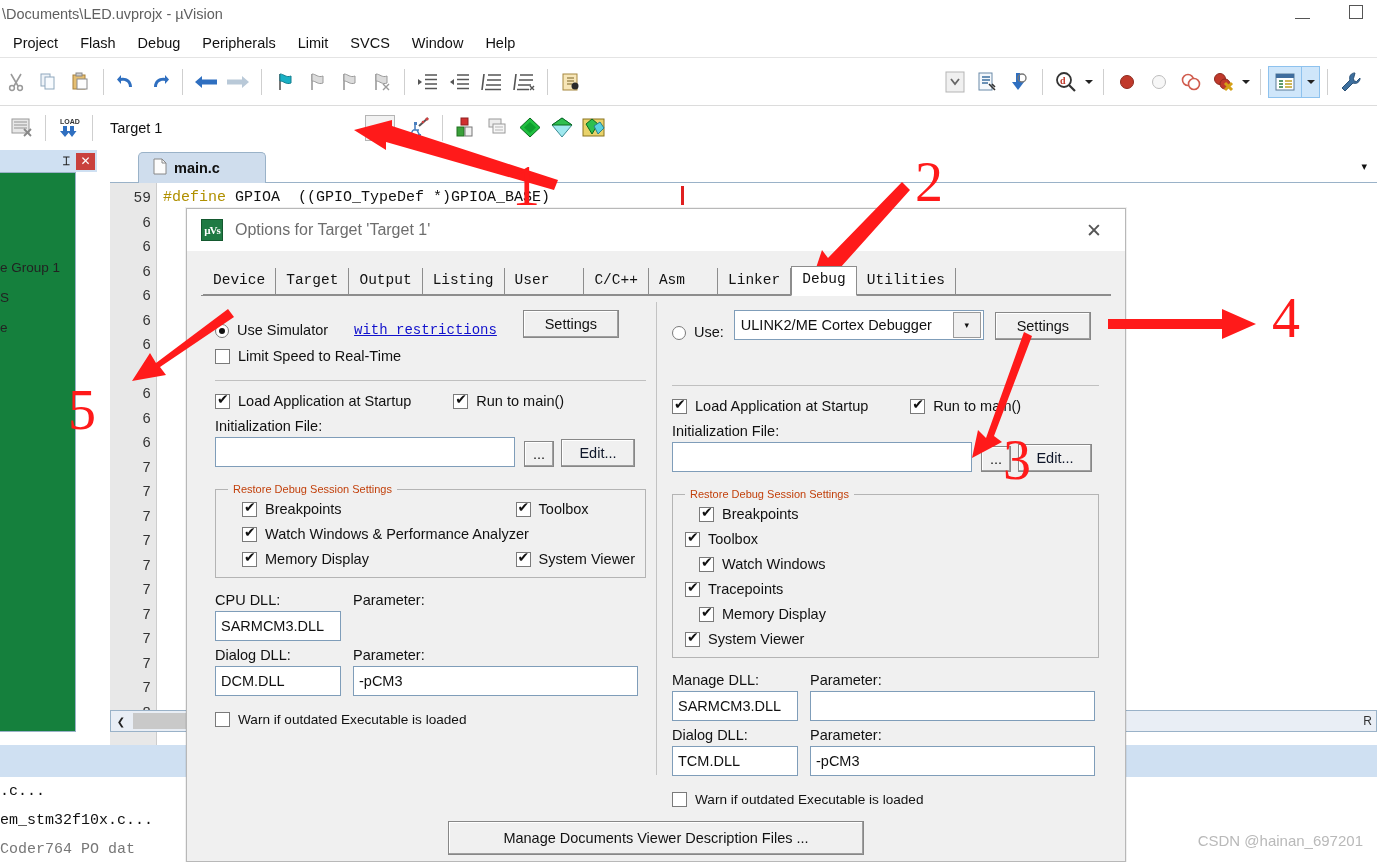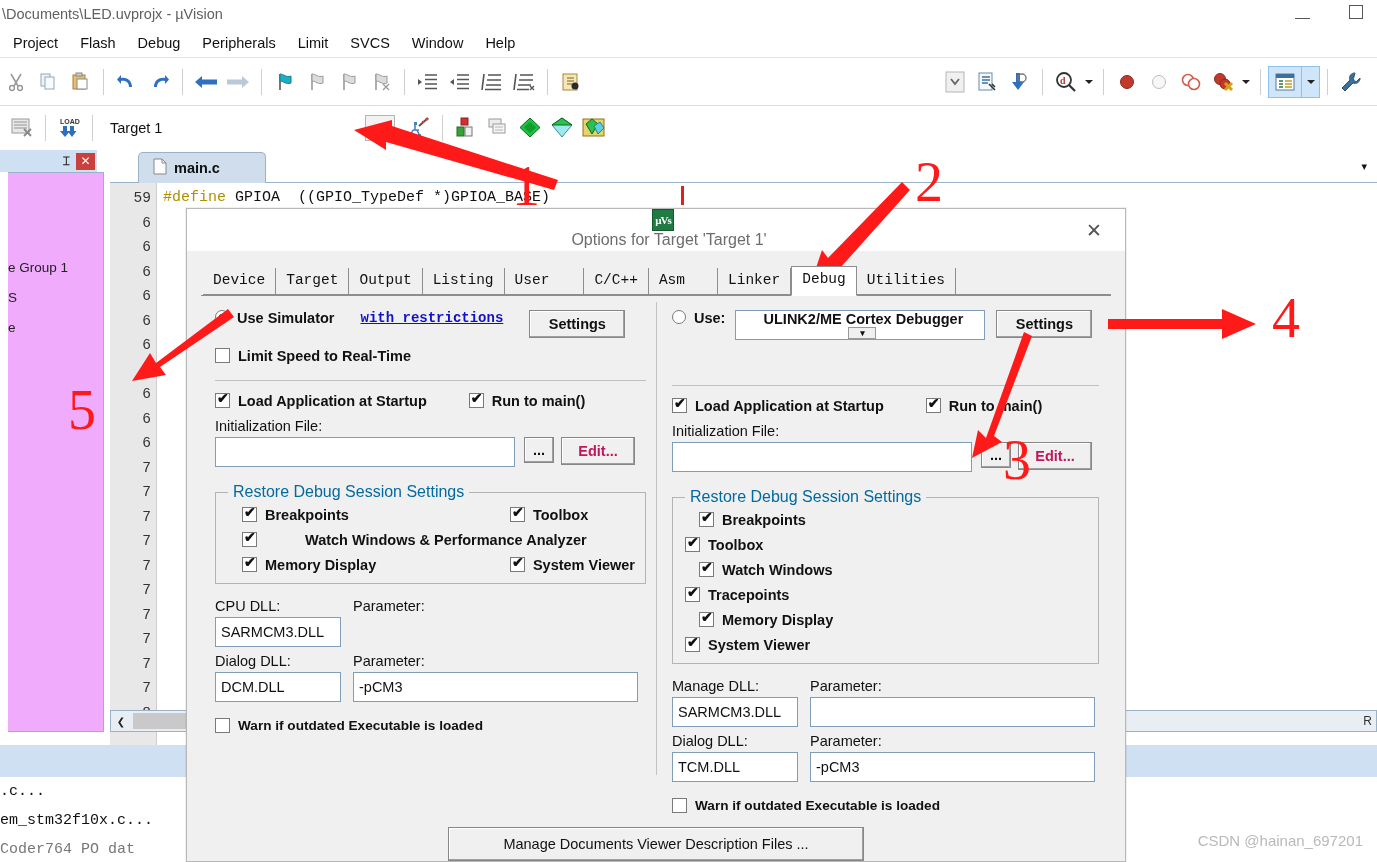--- a/index.html
+++ b/index.html
@@ -54,21 +54,21 @@
     width:30px; height:26px; border:1px solid #b5b5b5; background:#f2f2f2;
     display:flex; align-items:center; justify-content:center; color:#666; font-size:10px;
   }
   .tb2-panel{ position:absolute; left:0; top:106px; width:560px; height:44px; border-right:1px solid #d0d0d0; border-bottom:1px solid #d0d0d0; }
 
   
   .leftpanel { position:absolute; left:0; top:150px; width:97px; height:712px; background:#ffffff; }
   .lp-head { position:absolute; left:0; top:0; width:97px; height:22px; background:#cfe0f2; display:flex; align-items:center; justify-content:flex-end; }
   .lp-pin { font-size:12px; color:#222; margin-right:6px; font-weight:bold;}
   .lp-close { width:19px; height:17px; background:#c9413d; color:#fff; font-size:12px; text-align:center; line-height:17px; margin-right:2px;}
-  .lp-body { position:absolute; left:8px; top:22px; width:96px; height:560px; background:#f0abfc; border:1px solid #9ab2c8; border-left:none;}
+  .lp-body { position:absolute; left:0; top:22px; width:76px; height:560px; background:#15803d; border:1px solid #9ab2c8; border-left:none;}
   .lp-tree { padding-top:80px; font-size:13.5px; color:#222; line-height:30px; }
   .lp-tree div { padding-left:0px; white-space:nowrap; }
   .lp-scrollrow { position:absolute; left:0; top:672px; width:92px; height:26px; display:flex; }
   .lp-sbtn { width:42px; height:24px; border:1px solid #a9a9a9; background:#f0f0f0; }
   .lp-sbtn.right { margin-left:8px; display:flex; align-items:center; justify-content:center; font-size:9px; }
   .lp-tabsrow { position:absolute; left:0; top:705px; width:97px; height:28px; background:#f0f0f0; border-top:1px solid #cfcfcf; display:flex; align-items:center; font-size:13px; color:#222;}
 
   
   .editor-wrap { position:absolute; left:110px; top:150px; width:1267px; height:595px; background:#ffffff; }
   .tabstrip { position:absolute; left:0; top:0; width:1267px; height:33px; background:#ffffff; border-bottom:1px solid #9ab2c8;}
@@ -96,21 +96,21 @@
   .bottom-band { position:absolute; left:0; top:745px; width:1377px; height:32px; background:#cfe0f2; }
   .output { position:absolute; left:0; top:777px; width:1377px; height:85px; background:#ffffff; }
   .out-line { font-family:"Liberation Mono", monospace; font-size:15px; line-height:29px; color:#111; white-space:pre; padding-left:0px;}
 
   
   .dialog {
     position:absolute; left:186px; top:208px; width:940px; height:654px;
     background:#f0f0f0; border:1px solid #b8b8b8;
     box-shadow:0 0 0 1px rgba(0,0,0,.06);
   }
-  .dlg-title { position:relative; height:42px; background:#ffffff; display:flex; align-items:center; padding-left:14px;flex-direction:column; }
+  .dlg-title { position:relative; height:42px; background:#ffffff; display:flex; align-items:center; padding-left:14px; }
   .dlg-icon {
     width:22px; height:22px; background:#1f7a43; color:#fff;
     font-family:"Liberation Serif", serif; font-size:11px; font-weight:bold;
     display:flex; align-items:center; justify-content:center; letter-spacing:-1px;
     border:1px solid #14592f;
   }
   .dlg-title-text { margin-left:12px; font-size:16px; color:#6d6d6d; }
   .dlg-close { position:absolute; right:18px; top:8px; width:26px; height:26px; color:#555; font-size:19px; display:flex; align-items:center; justify-content:center;}
 
   .tabrow { display:flex; align-items:flex-end; height:30px; margin:14px 0 0 16px; position:relative; }
@@ -125,45 +125,45 @@
   }
   .tab-underline { position:absolute; left:0; right:14px; bottom:0; height:1px; background:#8d8d8d; }
 
   .dlg-body { position:relative; margin:0 14px 0 14px; background:#f0f0f0; height:560px; border-top:1px solid #8d8d8d; padding-top:14px;}
   .col-split { position:absolute; left:50%; top:6px; bottom:80px; width:1px; background:#c3c3c3; }
 
   .cols { display:flex; }
   .col { width:453px; padding:0 8px 0 14px; position:relative;}
   .col.right { padding-left:18px; }
 
-  .row { display:flex; align-items:flex-start;font-weight:bold; }
+  .row { display:flex; align-items:flex-end; }
   .radio { width:14px; height:14px; border-radius:50%; border:1.4px solid #7a7a7a; background:#fff; display:inline-flex; align-items:center; justify-content:center; flex:none;}
   .radio.on:after { content:""; width:6px; height:6px; border-radius:50%; background:#111; }
   .cbox { width:15px; height:15px; border:1.4px solid #7a7a7a; background:#fff; position:relative; flex:none; }
   .cbox.on:after { content:"✔"; position:absolute; left:1px; top:-4px; font-size:14px; color:#111; }
   .lbl { font-size:14.5px; color:#111; margin-left:8px; white-space:nowrap;}
   .lbl.sm { font-size:13.6px; }
   .link { color:#1111cc; text-decoration:underline; font-family:"Liberation Mono", monospace; font-size:14px; }
   .btn {
     background:#f0f0f0; border:1px solid #878787; font-size:14.5px; color:#111;
     padding:5px 13px; min-width:96px; text-align:center; box-shadow: inset -1px -1px 0 #9f9f9f, inset 1px 1px 0 #ffffff;
   }
   .btn.sm { min-width:28px; padding:4px 6px; }
-  .btn.dis { color:#be185d; }
+  .btn.dis { color:#0f172a; }
   .txt {
     background:#ffffff; border:1px solid #7f9db9; height:30px; font-size:14.5px; color:#111;
     padding:3px 5px; display:flex; align-items:center; font-family:"Liberation Sans", sans-serif;
   }
-  .combo { background:#fff; border:1px solid #7f9db9; height:30px; display:flex; align-items:center; justify-content:space-between; font-size:14.5px; color:#111; padding-left:6px;flex-direction:column;}
+  .combo { background:#fff; border:1px solid #7f9db9; height:30px; display:flex; align-items:center; justify-content:space-between; font-size:14.5px; color:#111; padding-left:6px;}
   .combo-btn { width:28px; height:26px; background:#f0f0f0; border:1px solid #9a9a9a; margin-right:2px; display:flex; align-items:center; justify-content:center; font-size:9px; color:#111;}
 
   .hr { height:1px; background:#c0c0c0; margin:10px 0 12px 0; }
 
   fieldset.group { border:1px solid #b4b4b4; margin:0; padding:6px 10px 10px 12px; }
-  fieldset.group legend { font-size:16px; color:#0369a1; padding:0 5px; }
+  fieldset.group legend { font-size:11px; color:#c2410c; padding:0 5px; }
   .grid2 { display:grid; grid-template-columns: 1fr; row-gap:9px; }
 
   .dllrow { display:flex; gap:10px; margin-top:10px;}
   .dll-lab { font-size:14.5px; color:#111; margin-bottom:3px;}
 
   .footer-btn-wrap { display:flex; justify-content:center; margin-top:14px; }
 
   
   .ann { position:absolute; color:#ff1a1a; font-family:"Liberation Serif", serif; font-weight:normal; }
   .ann-num { font-size:56px; line-height:1; }
@@ -614,21 +614,21 @@
             <legend>Restore Debug Session Settings</legend>
             <div class="grid2">
               <div class="row" style="padding-left:14px;">
                 <span class="cbox on"></span>
                 <span class="lbl">Breakpoints</span>
               </div>
               <div class="row">
                 <span class="cbox on"></span>
                 <span class="lbl">Toolbox</span>
               </div>
-              <div class="row" style="grid-column:1/3; padding-left:14px;gap:40px;">
+              <div class="row" style="grid-column:1/3; padding-left:14px;">
                 <span class="cbox on"></span>
                 <span class="lbl">Watch Windows &amp; Performance Analyzer</span>
               </div>
               <div class="row" style="padding-left:14px;">
                 <span class="cbox on"></span>
                 <span class="lbl">Memory Display</span>
               </div>
               <div class="row">
                 <span class="cbox on"></span>
                 <span class="lbl">System Viewer</span>

